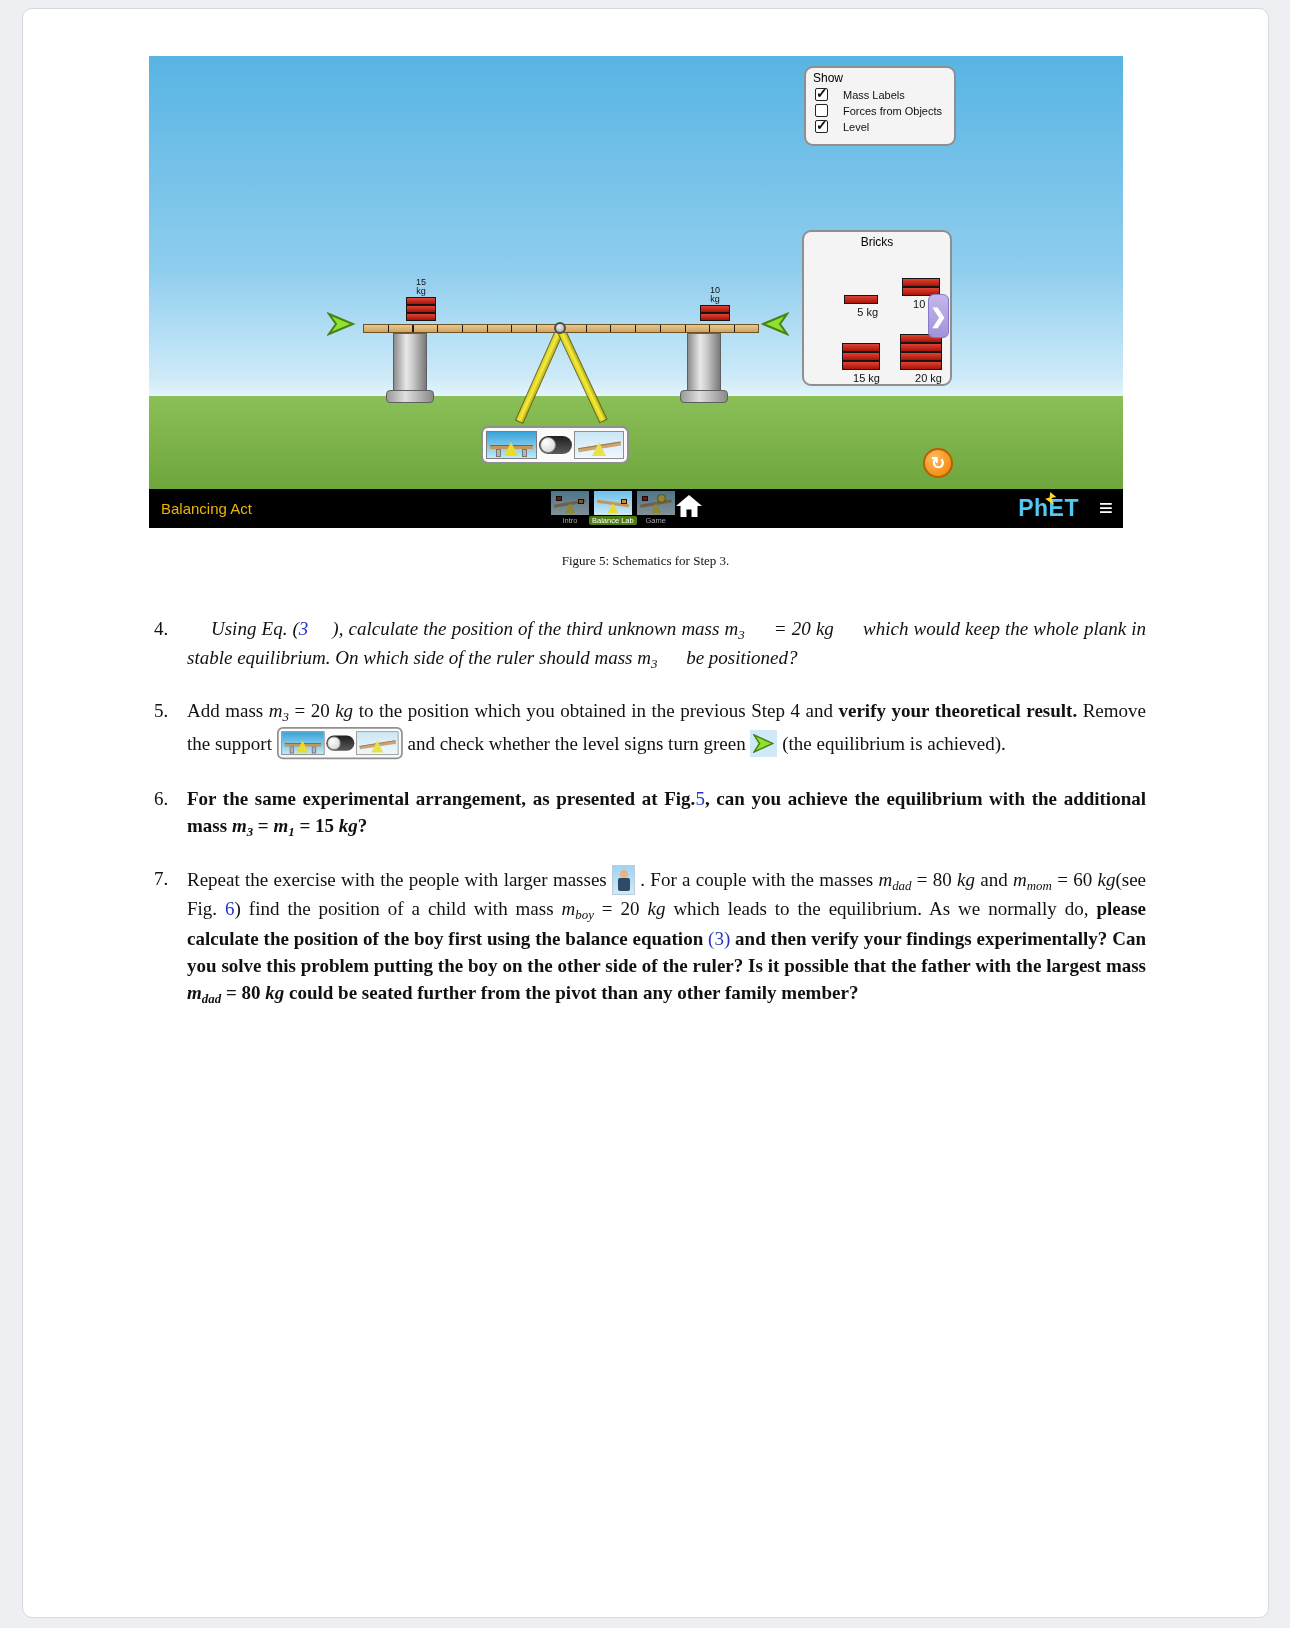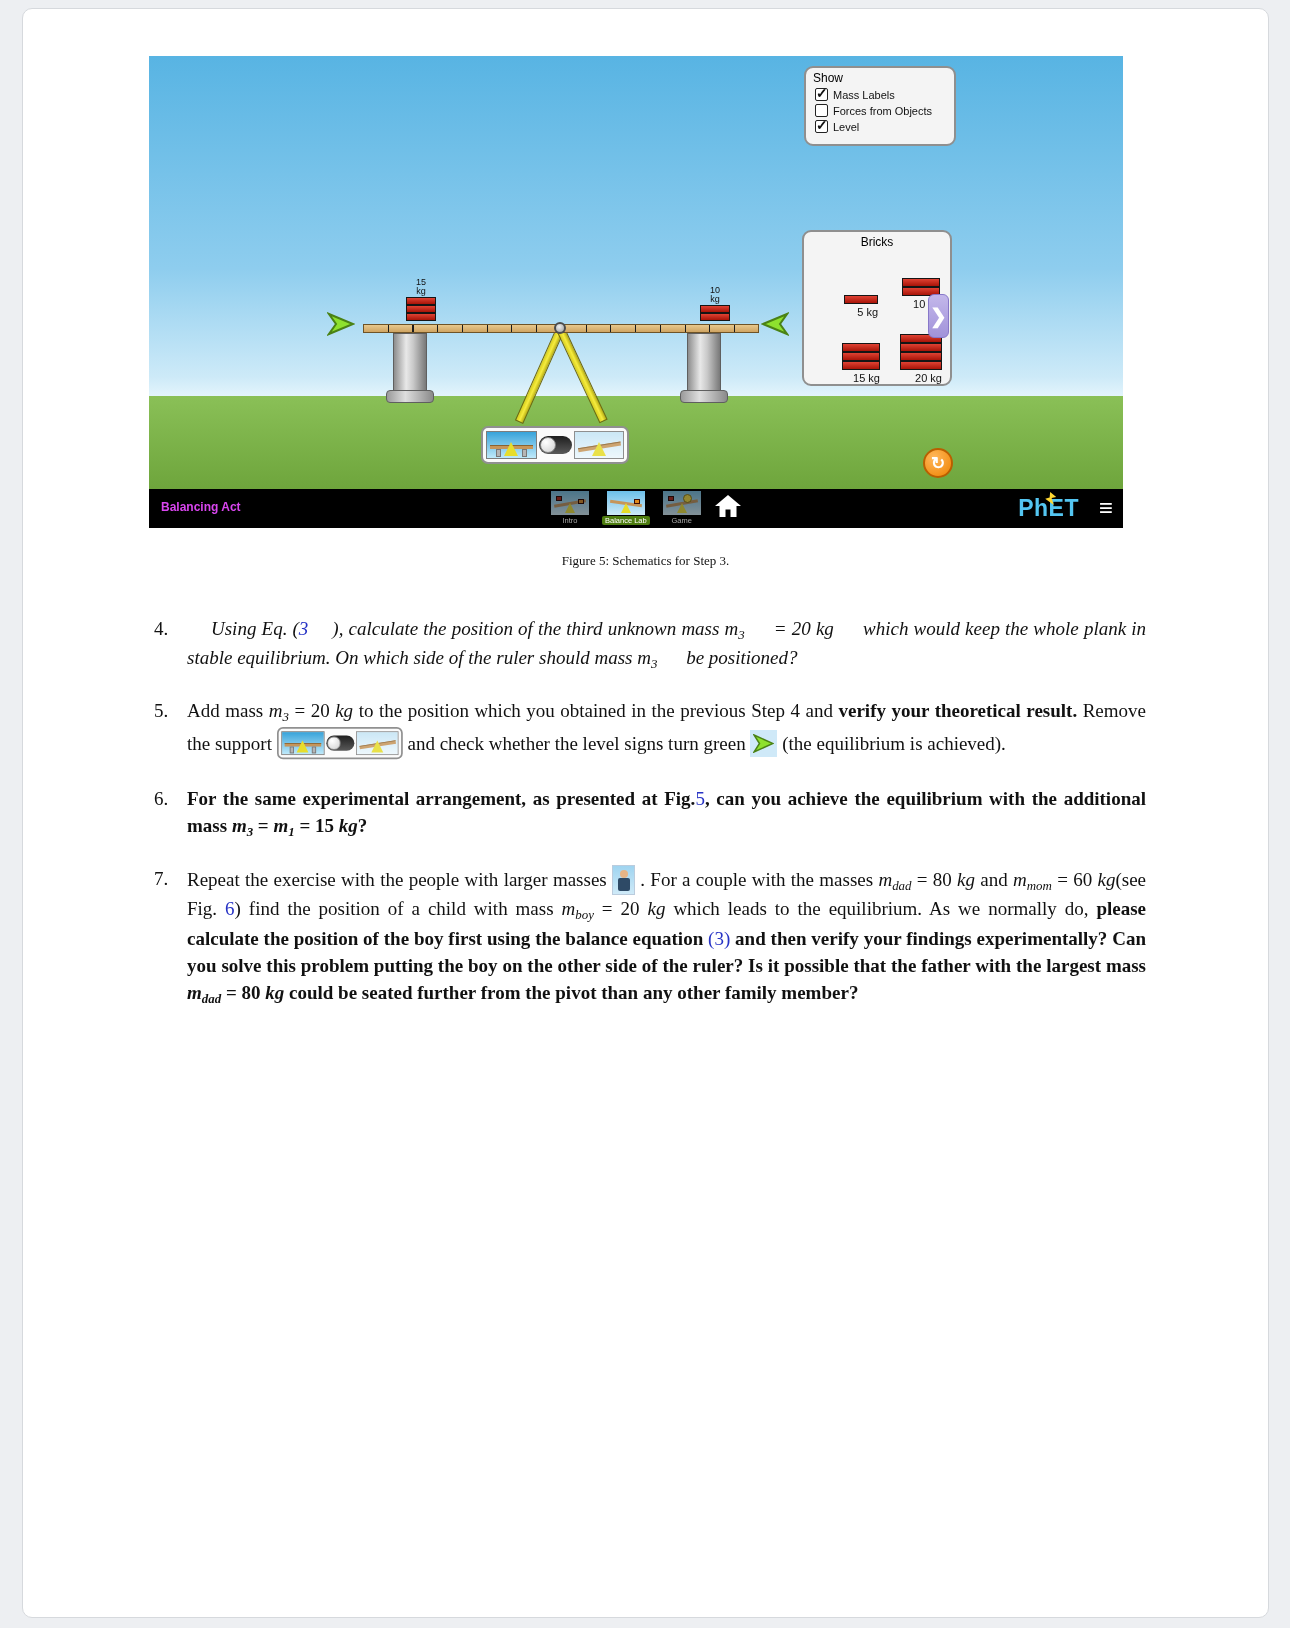--- a/index.html
+++ b/index.html
@@ -42,21 +42,21 @@
   .lvl-arrow{position:absolute;width:28px;height:24px;}
   .arrow-left-end{left:178px;top:256px;} .arrow-right-end{left:612px;top:256px;}
 
   
   .panel{position:absolute;background:#f4f4f4;border:2px solid #8f8f8f;border-radius:9px;box-sizing:border-box;}
   .panel-show{left:655px;top:10px;width:152px;height:80px;}
   .panel-pos{left:655px;top:96px;width:152px;height:70px;}
   .panel-bricks{left:653px;top:174px;width:150px;height:156px;}
   .panel-title{font-size:12px;color:#000;margin:3px 0 1px 7px;}
   .panel-title-center{text-align:center;margin-left:0;}
-  .opt-row{display:flex;align-items:center;gap:5px;margin:3px 0 0 9px;font-size:11px;color:#111;}
+  .opt-row{display:flex;align-items:center;gap:15px;margin:3px 0 0 9px;font-size:11px;color:#111;}
   .cbx{width:13px;height:13px;background:#fff;border:1.5px solid #222;border-radius:2px;
        box-sizing:border-box;position:relative;flex:0 0 13px;}
   .cbx.checked::after{content:"✓";position:absolute;left:0px;top:-4px;font-size:14px;font-weight:bold;color:#111;}
   .rdo{width:13px;height:13px;background:#fff;border:1.5px solid #555;border-radius:50%;
        box-sizing:border-box;position:relative;flex:0 0 13px;}
   .rdo.selected{background:#7fb2e5;}
   .rdo.selected::after{content:"";position:absolute;left:3.2px;top:3.2px;width:4.6px;height:4.6px;
        border-radius:50%;background:#1b1b1b;}
   .bp-cell{position:absolute;display:flex;flex-direction:column;align-items:flex-end;justify-content:flex-end;}
   .bp-1{left:14px;top:30px;width:60px;height:56px;}
@@ -90,22 +90,22 @@
   .mini-switch .knob{position:absolute;left:1px;top:1px;width:16px;height:16px;border-radius:50%;display:block;
        background:radial-gradient(circle at 35% 30%,#ffffff,#cfcfcf);border:1px solid #888;box-sizing:border-box;}
 
   .reset-btn{position:absolute;left:774px;top:392px;width:30px;height:30px;border-radius:50%;
        background:radial-gradient(circle at 35% 30%,#ffb85c,#ef8300);border:2px solid #b95f00;
        box-sizing:border-box;color:#fff;font-size:17px;font-weight:bold;
        display:flex;align-items:center;justify-content:center;}
 
   
   .navbar{position:absolute;left:0;bottom:0;width:974px;height:39px;background:#000;}
-  .sim-title{position:absolute;left:12px;top:11px;color:#d946ef;font-size:12px;font-weight:bold;}
-  .tabs{position:absolute;left:402px;top:2px;display:flex;gap:13px;align-items:flex-start;}
+  .sim-title{position:absolute;left:12px;top:11px;color:#eab308;font-size:15px;font-weight:normal;}
+  .tabs{position:absolute;left:402px;top:2px;display:flex;align-items:flex-start;}
   .tab{display:flex;flex-direction:column;align-items:center;}
   .tab-icon{width:38px;height:24px;background:linear-gradient(#6cbfe9,#cdeaf8);position:relative;overflow:hidden;}
   .tab.dim .tab-icon{filter:brightness(.62) saturate(.8);}
   .ti-plank{position:absolute;left:3px;right:3px;top:11px;height:3px;background:#c6955a;transform:rotate(-10deg);}
   .ti-plank.alt{transform:rotate(8deg);}
   .ti-tri{position:absolute;left:50%;top:12px;transform:translateX(-50%);width:0;height:0;
        border-left:5px solid transparent;border-right:5px solid transparent;border-bottom:10px solid #e7dd2b;}
   .ti-brick{position:absolute;width:6px;height:5px;background:#c2271b;border:1px solid #3a0c08;box-sizing:border-box;}
   .ti-brick.b1{left:5px;top:5px;} .ti-brick.b2{right:5px;top:8px;background:#e08a1e;}
   .ti-smiley{position:absolute;right:9px;top:3px;width:9px;height:9px;border-radius:50%;background:#f4d92c;border:1px solid #8a7a10;box-sizing:border-box;}

